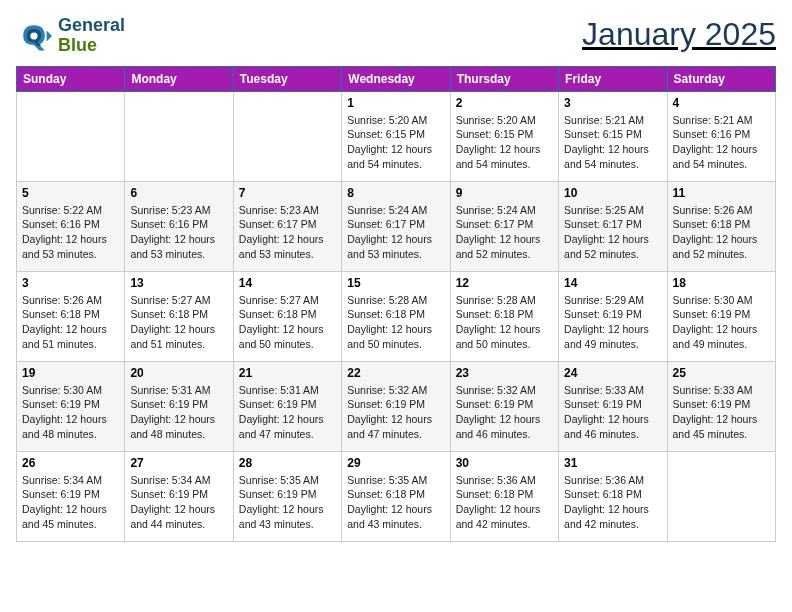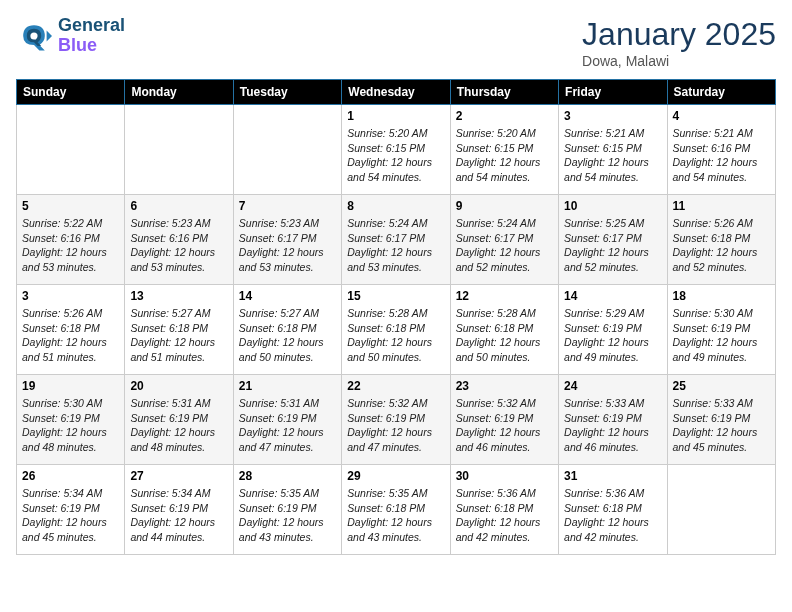--- a/index.html
+++ b/index.html
@@ -25,38 +25,39 @@
       font-size: 18px;
       font-weight: bold;
       color: #1a5276;
       line-height: 1.1;
     }
     .logo-icon {
       width: 36px;
       height: 36px;
     }
     .title-block {
-      text-align: left;
+      text-align: center;
+      text-decoration: underline;
     }
     .month-title {
       font-size: 32px;
       color: #1a3a5c;
       font-weight: normal;
     }
     .location {
       font-size: 14px;
       color: #555;
     }
     .calendar {
       width: 100%;
       border-collapse: collapse;
       font-size: 10.5px;
     }
     .calendar thead th {
-      background: #000000;
+      background: #a21caf;
       color: #fff;
       padding: 5px 6px;
       text-align: left;
       font-size: 12px;
       font-weight: bold;
       border: 1px solid #2471a3;
     }
     .calendar tbody td {
       border: 1px solid #ccc;
       vertical-align: top;
@@ -70,46 +71,44 @@
     }
     .day-number {
       font-weight: bold;
       font-size: 12px;
       margin-bottom: 3px;
       display: block;
     }
     .day-info {
       color: #222;
       line-height: 1.4;
-      font-style: italic;
     }
     .empty-cell {
       background: #f9f9f9;
     }
   </style>
 </head>
 <body>
 
 <div class="header">
   <div class="logo">
     <svg class="logo-icon" viewBox="0 0 40 40" xmlns="http://www.w3.org/2000/svg">
       <path d="M8 20 Q8 8 20 8 Q32 8 32 20 Q32 26 26 30 L32 36 L26 36 L20 30 Q8 30 8 20Z" fill="#2980b9"></path>
       <path d="M20 12 Q28 12 28 20 Q28 24 24 27 L28 31 L24 31 L20 27 Q12 27 12 20 Q12 12 20 12Z" fill="#1a5276"></path>
       <path d="M20 16 Q24 16 24 20 Q24 22 22 24 L20 24 Q16 24 16 20 Q16 16 20 16Z" fill="#fff"></path>
 
       <polygon points="34,14 40,20 34,26" fill="#2980b9"></polygon>
     </svg>
     <div class="logo-text">
       <div>General</div>
-      <div style="color:#8b5cf6">Blue</div>
+      <div style="color:#4d7c0f">Blue</div>
     </div>
   </div>
   <div class="title-block">
     <div class="month-title">January 2025</div>
-    <div class="location">Dowa, Malawi</div>
   </div>
 </div>
 
 <table class="calendar">
   <thead>
     <tr>
     <th>Sunday</th>
         <th>Monday</th>
         <th>Tuesday</th>
         <th>Wednesday</th>

